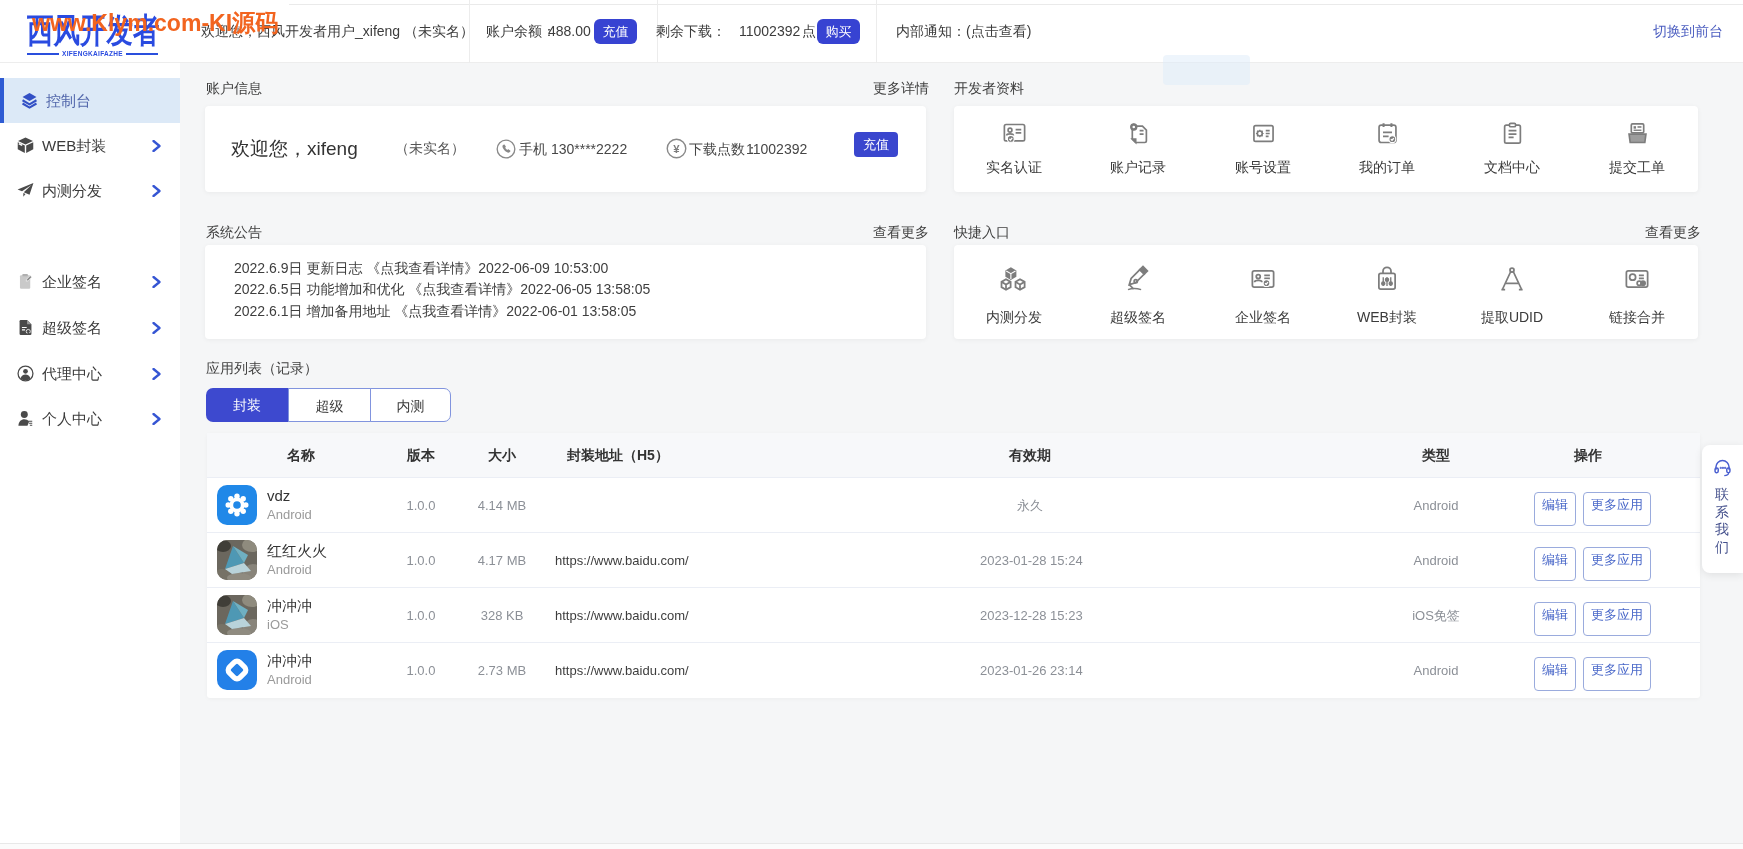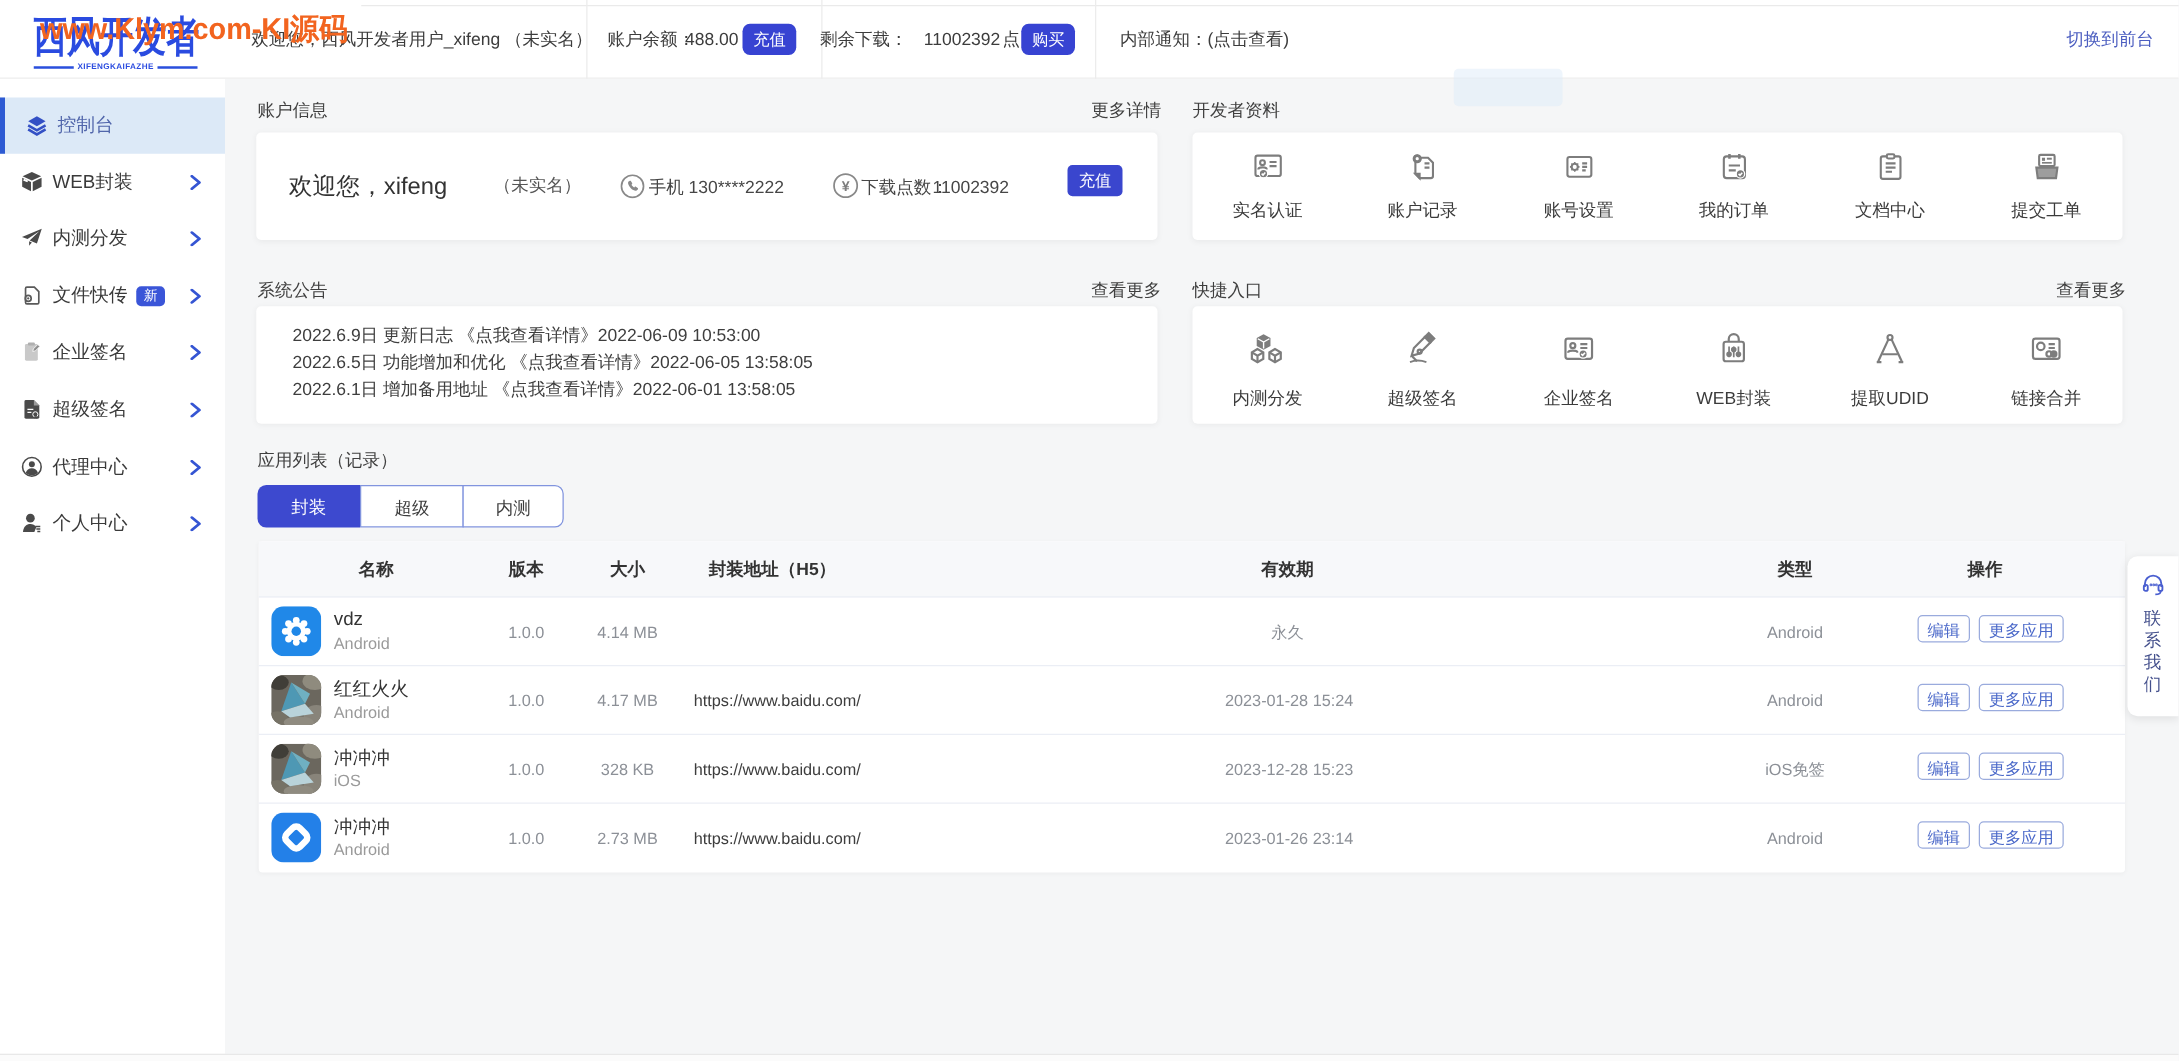--- a/index.html
+++ b/index.html
@@ -44,21 +44,21 @@
 
 #table{position:absolute;left:207px;top:433px;width:1493px;height:265px;background:#fff;border-radius:3px;box-shadow:0 1px 4px rgba(0,0,0,.04);}
 #thead{position:absolute;left:0;top:0;width:100%;height:45px;background:#f7f8fa;border-bottom:1px solid #ebeef5;}
 .th{position:absolute;top:0;height:45px;line-height:45px;font-size:14px;font-weight:700;color:#333;white-space:nowrap;}
 .tr{position:absolute;left:0;width:100%;height:55px;border-bottom:1px solid #ebeef5;}
 .appic{position:absolute;left:10px;top:7px;width:40px;height:40px;border-radius:10px;overflow:hidden;}
 .nm{position:absolute;left:60px;top:9px;font-size:15px;color:#333;white-space:nowrap;}
 .sub{position:absolute;left:60px;top:29px;font-size:13px;color:#9a9a9a;}
 .tc{position:absolute;top:0;height:55px;line-height:55px;font-size:13px;color:#8c9097;text-align:center;white-space:nowrap;}
 .turl{position:absolute;left:348px;top:0;height:55px;line-height:55px;font-size:13px;color:#3d3d3d;white-space:nowrap;}
-.obtn{position:absolute;top:14px;height:22px;border:1px solid #9aabdd;border-radius:4px;background:#fff;color:#4a68c9;font-size:13px;text-align:center;line-height:24px;}
+.obtn{position:absolute;top:14px;height:34px;border:1px solid #9aabdd;border-radius:4px;background:#fff;color:#4a68c9;font-size:13px;text-align:center;line-height:24px;}
 
 #contact{position:absolute;left:1702px;top:445px;width:41px;height:128px;background:#fff;border-radius:8px 0 0 8px;box-shadow:0 2px 8px rgba(0,0,0,.09);z-index:6;}
 #contact .txt{position:absolute;left:0;top:41px;width:40px;text-align:center;font-size:14px;color:#44508c;line-height:17.5px;}
 
 #ghost{position:absolute;left:1163px;top:55px;width:87px;height:30px;background:rgba(222,236,250,.5);border-radius:4px;z-index:6;}
 #bottomstrip{position:absolute;left:0;top:843px;width:1743px;height:6px;background:#fbfbfb;border-top:1px solid #e8e8e8;z-index:7;}
 </style>
 </head>
 <body>
 <div id="header">
@@ -106,32 +106,20 @@
       <svg class="ch" viewBox="0 0 9 12">
         <path d="M1.5 1 7.5 6l-6 5" stroke="#3555d3" stroke-width="2.3" fill="none" stroke-linecap="round" stroke-linejoin="round"></path>
       </svg>
   </div>
   <div class="mi" style="top:105px;">
     <svg class="ic" viewBox="0 0 24 24" fill="#4a4a4a">
         <path d="M22 2.5 2 10.8l5.6 2.1L19.5 5l-9.7 9.3 7.3 3.2z"></path>
         <path d="M9.2 15.2v4.6l2.8-3.4z"></path>
       </svg>
     <span class="lb">内测分发</span>
-      <svg class="ch" viewBox="0 0 9 12">
-        <path d="M1.5 1 7.5 6l-6 5" stroke="#3555d3" stroke-width="2.3" fill="none" stroke-linecap="round" stroke-linejoin="round"></path>
-      </svg>
-  </div>
-  <div class="mi" style="top:151px;">
-    <svg class="ic" viewBox="0 0 24 24" fill="none" stroke="#5a5a5a" stroke-width="1.7">
-        <path d="M7 3.5h7.5L19 8v11a1.4 1.4 0 0 1-1.4 1.4H7A1.4 1.4 0 0 1 5.6 19V4.9A1.4 1.4 0 0 1 7 3.5z"></path>
-        <circle cx="8.3" cy="14.8" r="3"></circle>
-        <path d="M7.2 14.8h2.2M8.3 13.7v2.2" stroke-width="1.2"></path>
-      </svg>
-    <span class="lb">文件快传</span>
-      <span class="badge-new">新</span>
       <svg class="ch" viewBox="0 0 9 12">
         <path d="M1.5 1 7.5 6l-6 5" stroke="#3555d3" stroke-width="2.3" fill="none" stroke-linecap="round" stroke-linejoin="round"></path>
       </svg>
   </div>
   <div class="mi" style="top:196px;">
     <svg class="ic" viewBox="0 0 24 24">
         <rect x="5" y="4" width="13" height="17" rx="1.5" fill="#c9c9c9"></rect>
         <rect x="8" y="2.5" width="7" height="3" rx="1" fill="#b0b0b0"></rect>
         <path d="m13.5 9 4.5-4.5 2 2-4.5 4.5-2.6.6z" fill="#8f8f8f" stroke="#fff" stroke-width=".8"></path>
       </svg>

